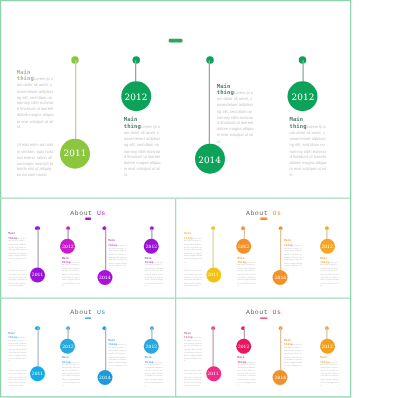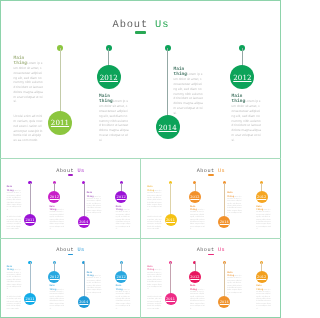--- a/index.html
+++ b/index.html
@@ -5,31 +5,30 @@
   html,body{margin:0;padding:0;background:#ffffff;}
   body{width:281px;height:318px;font-family:"Liberation Sans",sans-serif;overflow:hidden;-webkit-font-smoothing:antialiased;text-rendering:geometricPrecision;}
   #root{position:relative;width:281px;height:318px;background:#fff;box-sizing:border-box;}
   .slide{position:absolute;box-sizing:border-box;background:#fff;overflow:hidden;}
   .slide-title{position:absolute;width:100%;text-align:center;font-family:"Liberation Mono","DejaVu Sans Mono",monospace;white-space:nowrap;}
   .tdark{color:#646464;}
   .underline{position:absolute;left:50%;border-radius:1px;}
   .col{position:absolute;}
   .dot{position:absolute;border-radius:50%;}
   .vline{position:absolute;}
-  .circ{position:absolute;border-radius:50%;color:#fff;display:flex;align-items:center;justify-content:center;font-family:"DejaVu Serif",serif;text-decoration:underline;}
+  .circ{position:absolute;border-radius:50%;color:#fff;display:flex;align-items:center;justify-content:center;font-family:"DejaVu Serif",serif;}
   .txt{position:absolute;}
   .head{font-weight:bold;line-height:1.15;}
   .bodyp{color:#c3c3c3;}
 </style>
 </head>
 <body>
 
 <div id="root">
     <div class="slide" style="left: 0px; top: 0px; width: 281px; height: 158.5px;">
-      <div class="slide-title" style="top: 18.5px; font-size: 10.4px; letter-spacing: 0.85px;"><span class="tdark">About</span><span style="color: rgb(41, 168, 85); margin-right: -0.85px;"> Us</span></div>
       <div class="underline" style="background: rgb(41, 168, 85); width: 11px; height: 2.9px; margin-left: -5.5px; top: 31.2px;"></div>
       <div class="col" style="left: 0px; top: 0px; width: 100%; height: 100%;">
         <div class="dot" style="background: rgb(140, 198, 63); width: 6.2px; height: 6.2px; left: 56.9px; top: 45px;"></div>
         <div class="vline" style="background: rgb(195, 203, 168); width: 1px; left: 59.5px; top: 48.1px; height: 74.7px;"></div>
         <div class="circ" style="background: rgb(140, 198, 63); width: 24px; height: 24px; left: 48px; top: 110.8px; font-size: 7.1px; letter-spacing: 0.05px;">
           <span>2011</span>
         </div>
         <div class="txt" style="left: 13.4px; top: 55.9px; width: 29.5px; font-size: 3.25px; text-align: left; word-break: break-all; hyphens: none;">
           <div class="bodyp" style="line-height: 1.47;"><span class="head" style="color: rgb(168, 183, 136); font-size: 4.4px; letter-spacing: 0.1px; font-family: &quot;DejaVu Sans Mono&quot;, monospace;"><span>Main</span><br><span>thing</span></span><span>Lorem ip sum dolor sit amet, consectetuer adipiscing elit, sed diam nonummy nibh euismod tincidunt ut laoreet dolore magna aliquam erat volutpat ut wisi.</span></div>
           <div class="bodyp" style="line-height: 1.47; margin-top: 10.2px;"><span>Ut wisi enim ad minim veniam, quis nostrud exerci. tation ullamcorper suscipit lobortis nisl ut aliquip ex ea com modo</span></div>

